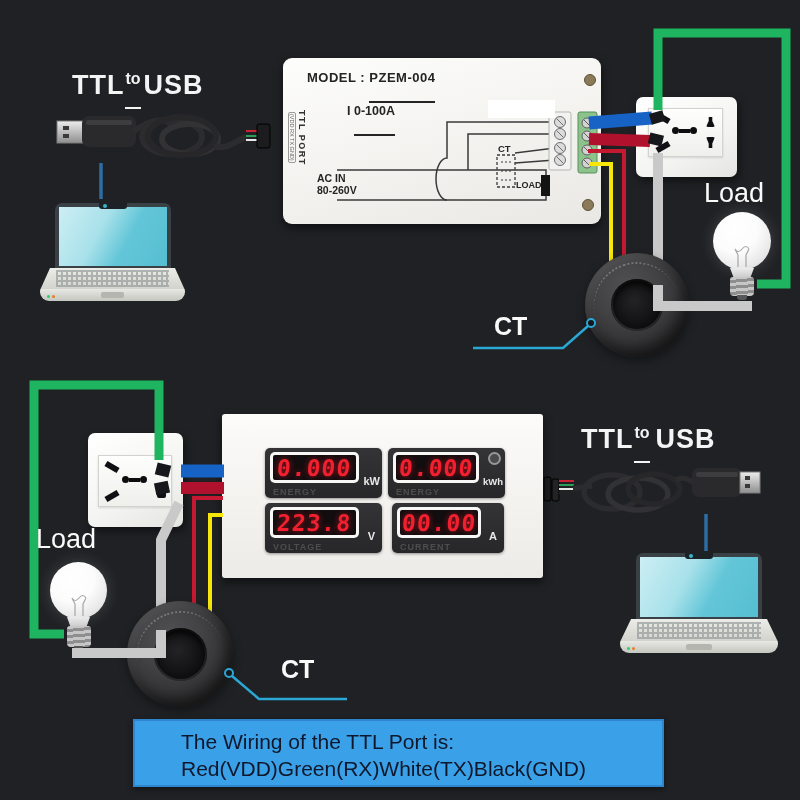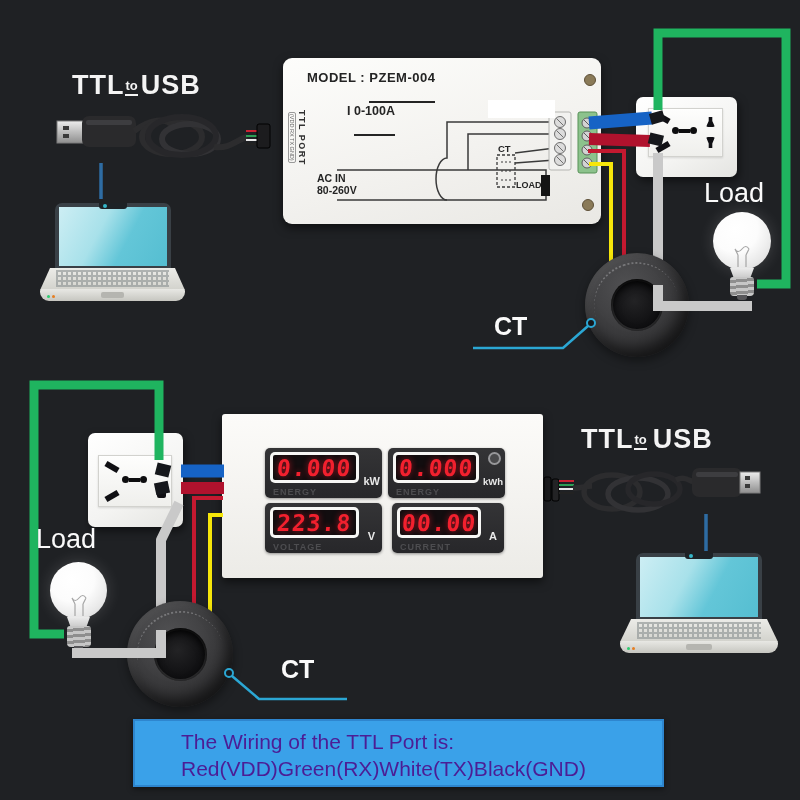--- a/index.html
+++ b/index.html
@@ -8,21 +8,21 @@
   #canvas *{box-sizing:border-box;}
   .abs{position:absolute;}
   svg{display:block;}
 
   
   .z1{z-index:1}.z2{z-index:2}.z3{z-index:3}.z4{z-index:4}.z5{z-index:5}.z6{z-index:6}
 
   
   .ttlusb{display:flex;align-items:flex-start;color:#f4f4f4;font-weight:bold;}
   .ttlusb .big{font-size:27px;letter-spacing:1px;}
-  .ttlusb .small{font-size:13px;margin:8px 3px 0 1px;padding-bottom:1px;border-bottom:2px solid #f4f4f4;}
+  .ttlusb .small{font-size:16px;margin:0 3px 0 1px;padding-bottom:19px;border-bottom:2px solid #f4f4f4;}
 
   
   .wlabel{color:#fafafa;font-size:27px;font-weight:500;}
   .ctlabel{color:#fafafa;font-size:25px;font-weight:600;}
 
   
   .board{background:linear-gradient(165deg,#fdfdfb 0%,#f3f2ef 55%,#e9e8e4 100%);
          border-radius:9px;box-shadow:0 4px 10px rgba(0,0,0,.55);}
   .board-text{position:absolute;color:#242424;font-weight:bold;white-space:nowrap;}
   .uline{border-bottom:2px solid #242424;padding-bottom:16px;}
@@ -94,21 +94,21 @@
   .digits{font-family:"DejaVu Sans Mono",monospace;font-weight:bold;font-size:23px;
           color:#f2202e;letter-spacing:1px;transform:skewX(-5deg);
           text-shadow:0 0 6px rgba(244,30,46,.6);}
   .disp-unit{position:absolute;right:2px;bottom:11px;font-size:11px;font-weight:bold;color:#e8e8e8;padding-left:32px;}
   .disp-name{position:absolute;left:8px;bottom:1px;font-size:9px;font-weight:bold;
           color:#4d4d50;letter-spacing:1px;}
   .indicator{position:absolute;right:4px;top:4px;width:13px;height:13px;border-radius:50%;
           background:#4a4a4c;border:2px solid #97979a;}
 
   
-  .info-box{background:#3aa1e9;border:2px solid #2e86cf;color:#4c1d95;
+  .info-box{background:#3aa1e9;border:2px solid #2e86cf;color:#0f172a;
             font-size:21px;line-height:27px;padding:7px 10px 7px 46px;
             box-shadow:0 2px 6px rgba(0,0,0,.45);}
 </style>
 </head>
 <body>
 
 <div id="canvas">
 
   <svg class="abs z1" width="800" height="800" style="left:0;top:0" fill="none">
     <path d="M101,163 V199" stroke="#2e6ca3" stroke-width="3.5"></path>

